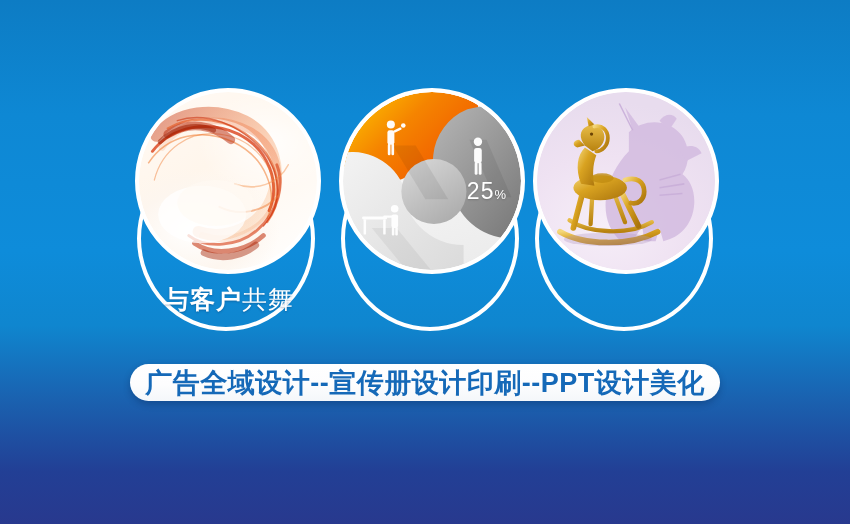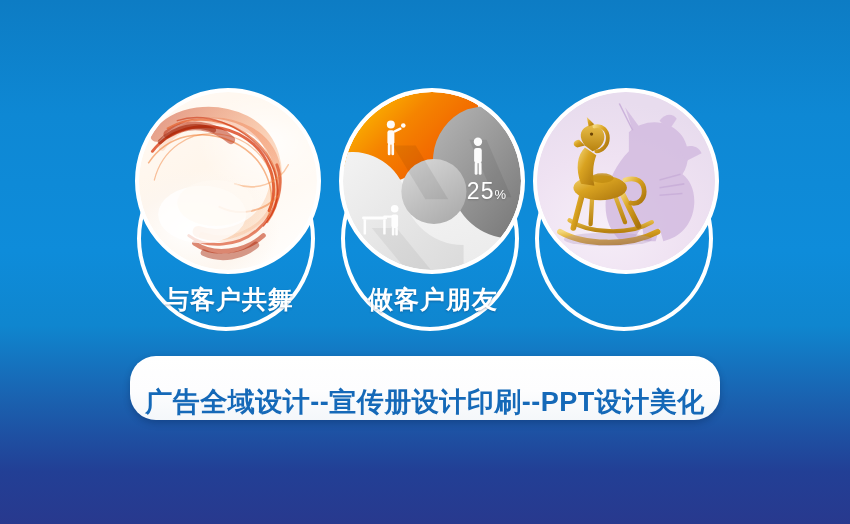--- a/index.html
+++ b/index.html
@@ -87,21 +87,21 @@
     width: 200px;
     text-align: center;
     color: #ffffff;
     font-size: 25px;
     line-height: 30px;
     letter-spacing: 1px;
     white-space: nowrap;
     text-shadow: 0 1px 2px rgba(0,40,90,0.35);
   }
   .caption .lead { font-weight: 600; font-family: Liberation Mono, monospace; }
-  .caption .accent { font-weight: 700; margin-top: 36px; }
+  .caption .accent { font-weight: 400; margin-top: 36px; }
 
   
   .art-smoke {
     position: absolute;
     inset: 0;
     background:
       radial-gradient(ellipse 70% 50% at 30% 78%, #ffffff 0%, #fdf6ef 45%, rgba(255,247,238,0) 70%),
       radial-gradient(ellipse 60% 45% at 72% 28%, rgba(255,255,255,0.9) 0%, rgba(255,255,255,0) 65%),
       linear-gradient(150deg, #fffaf5 0%, #fff6ec 40%, #ffffff 100%);
   }
@@ -134,23 +134,23 @@
     background:
       radial-gradient(ellipse 85% 70% at 38% 75%, #f6eef8 0%, #efe2f2 55%, #e8dcee 100%),
       linear-gradient(160deg, #f4ecf7 0%, #e9dcef 100%);
   }
   .art-horse svg { position: absolute; inset: 0; width: 100%; height: 100%; }
 
   
   .banner {
     position: absolute;
     left: 130px;
-    top: 356px;
+    top: 364px;
     width: 590px;
-    height: 64px;
+    height: 37px;
     background: linear-gradient(to bottom, #ffffff 0%, #fdfdfe 55%, #f4f7fa 100%);
     border-radius: 26px;
     box-shadow: 0 3px 7px rgba(0,20,60,0.28);
     display: flex;
     align-items: flex-end;
     justify-content: center;
   }
   .banner-text {
     color: #1569b8;
     font-size: 27px;
@@ -278,23 +278,20 @@
                 <rect x="50.6" y="128" width="7" height="14" rx="2.2"></rect>
                 <rect x="51" y="141" width="2.7" height="9" rx="1.2"></rect>
                 <rect x="54.6" y="141" width="2.7" height="9" rx="1.2"></rect>
                 <rect x="42" y="129" width="10" height="2.4" rx="1.1"></rect>
               </g>
             </svg>
             <div class="pct"><span>25</span><span class="sm">%</span></div>
           </div>
         </div>
       </div>
-      <div class="caption">
-        <span class="lead">做客户</span><span class="accent">朋友</span>
-      </div>
     </div>
 
     <div class="card c2">
       <div class="ring"></div>
       <div class="photo">
         <div class="inner">
           <div class="art-horse">
             <svg viewBox="0 0 186 186" preserveAspectRatio="xMidYMid slice">
               <defs>
                 <linearGradient id="gold" x1="0" y1="0" x2="1" y2="1">

